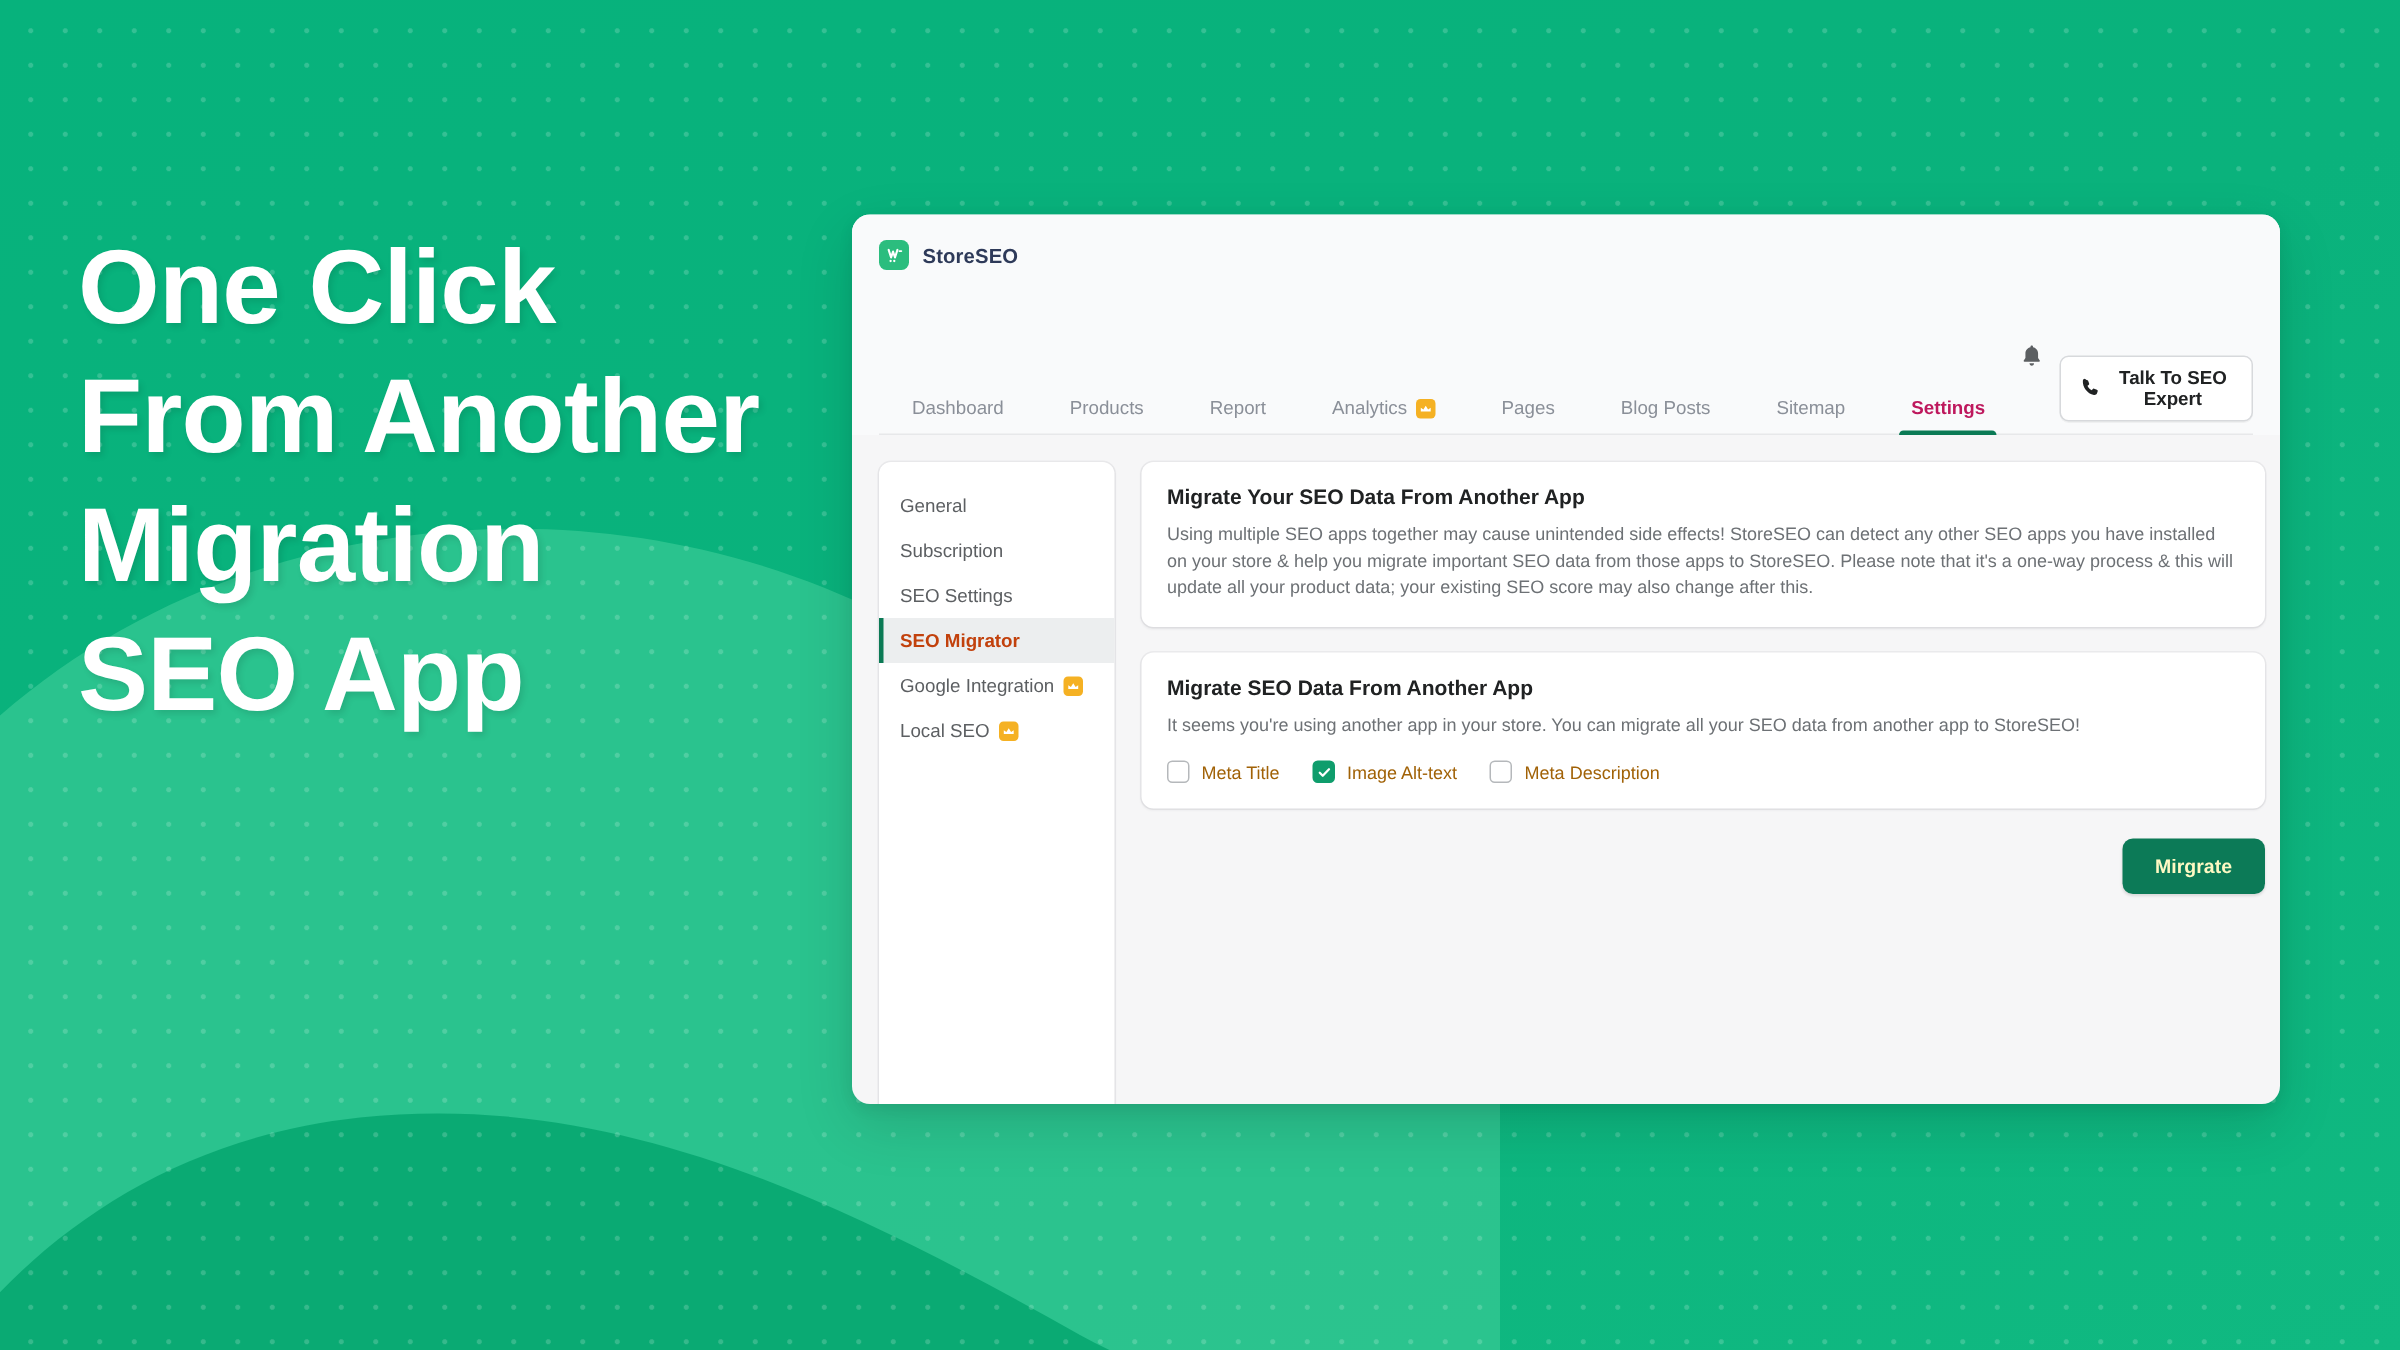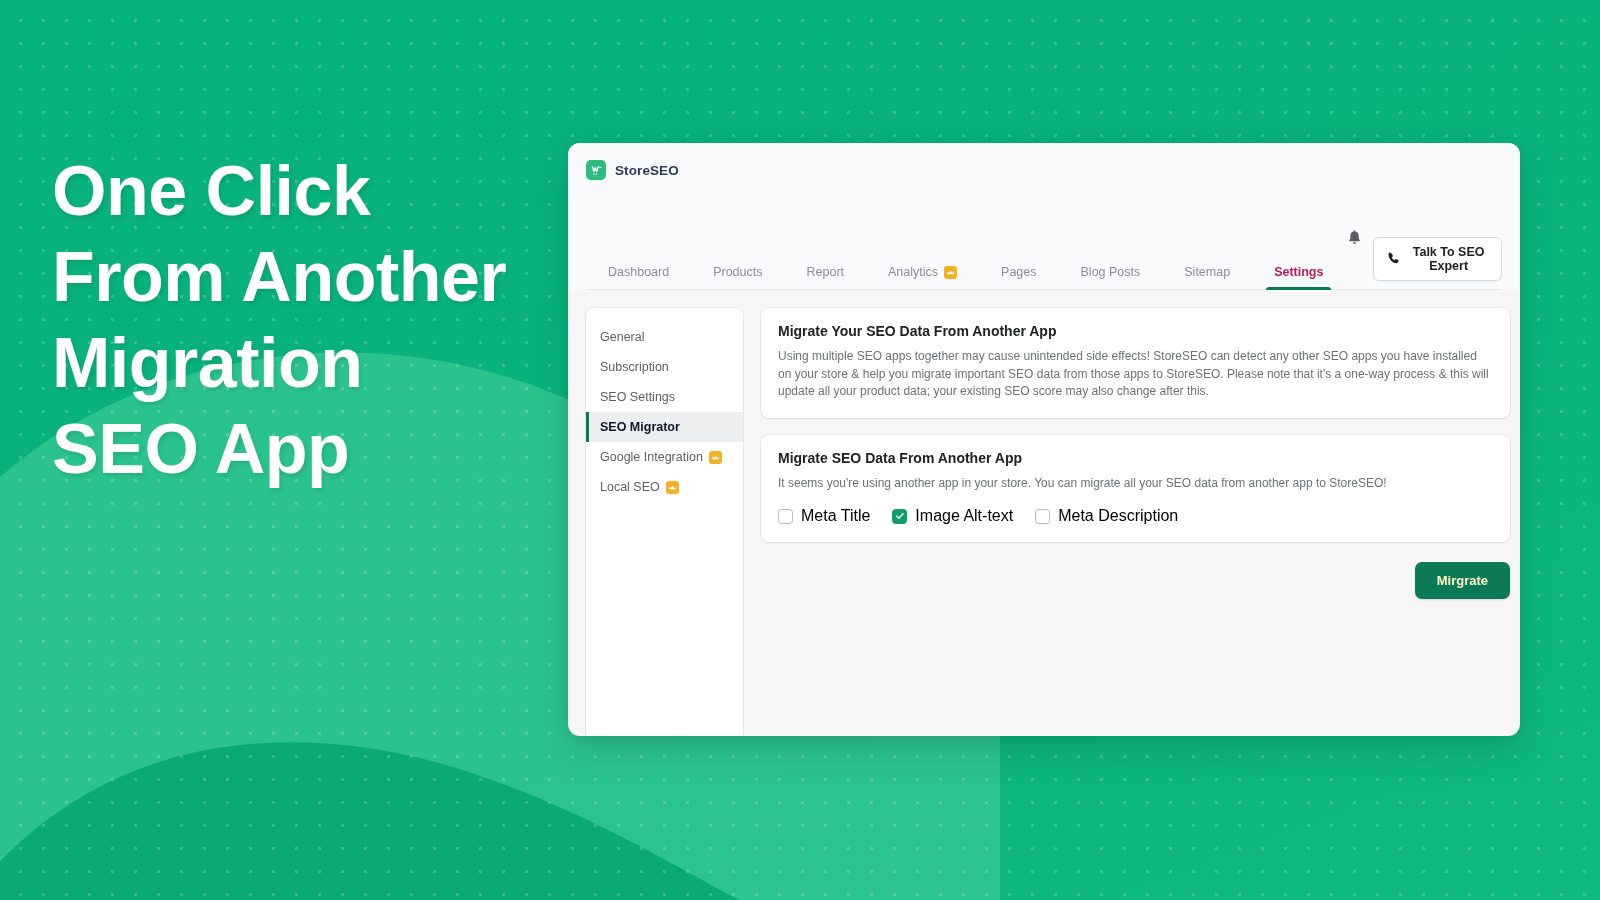--- a/index.html
+++ b/index.html
@@ -191,21 +191,21 @@
     display: flex;
     align-items: center;
     gap: 6px;
     padding: 8px 14px;
     font-size: 12.5px;
     color: #5c5f62;
     cursor: pointer;
   }
   .side-item.active {
     background: #eceeef;
-    color: #0f172a;
+    color: #c2410c;
     font-weight: bold;
   }
   .side-item.active::before {
     content: "";
     position: absolute;
     left: 0; top: 0; bottom: 0;
     width: 3px;
     background: #0b7a55;
   }
 
@@ -249,21 +249,21 @@
     background: #fff;
     display: flex;
     align-items: center;
     justify-content: center;
     flex: 0 0 auto;
   }
   .cbox.checked {
     background: #0f9d6c;
     border-color: #0f9d6c;
   }
-  .clabel { font-size: 16px; color: #000000; }
+  .clabel { font-size: 12px; color: #a16207; }
 
   .actionrow {
     display: flex;
     justify-content: flex-end;
     margin-top: 20px;
   }
   .primary-btn {
     background: #0c7a57;
     color: #fef9c3;
     font-size: 13px;

